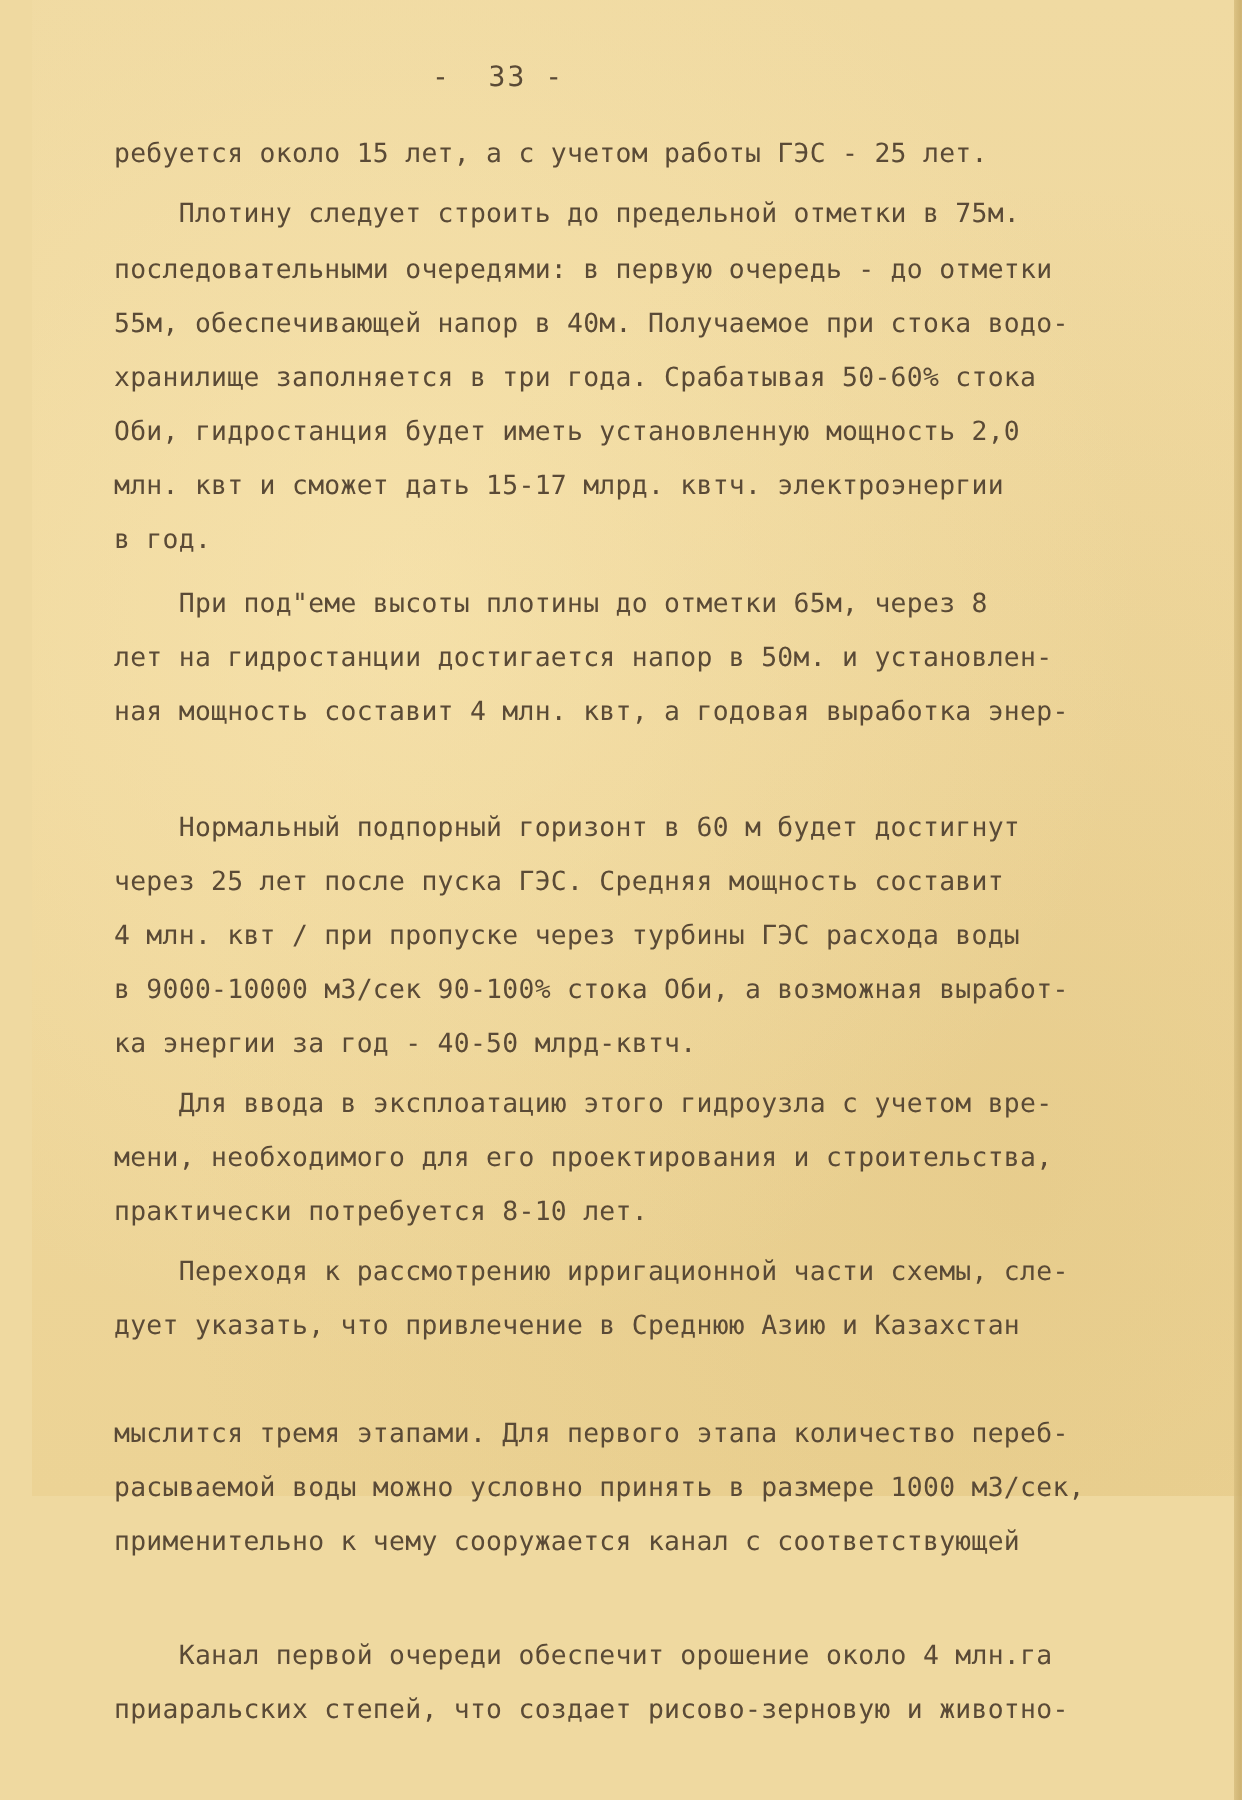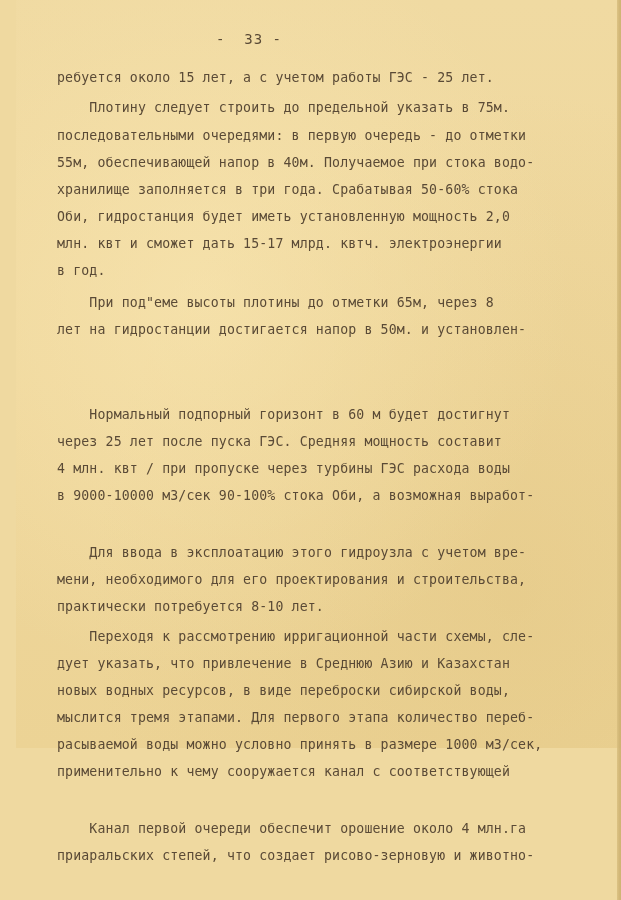--- a/index.html
+++ b/index.html
@@ -73,38 +73,39 @@
 <body>
 
 <div class="page">
   <div class="edge"></div>
   <div class="edge-right"></div>
 
   <div class="page-number">-  33 -</div>
 
   <div class="text">
     <div class="line" style="top:68px">ребуется около 15 лет, а с учетом работы ГЭС - 25 лет.</div>
-    <div class="line" style="top:98px">    Плотину следует строить до предельной указать в 75м.</div>
+    <div class="line" style="top:98px">    Плотину следует строить до предельной отметки в 75м.</div>
     <div class="line" style="top:126px">последовательными очередями: в первую очередь - до отметки</div>
     <div class="line" style="top:153px">55м, обеспечивающей напор в 40м. Получаемое при стока водо-</div>
     <div class="line" style="top:180px">хранилище заполняется в три года. Срабатывая 50-60% стока</div>
     <div class="line" style="top:207px">Оби, гидростанция будет иметь установленную мощность 2,0</div>
     <div class="line" style="top:234px">млн. квт и сможет дать 15-17 млрд. квтч. электроэнергии</div>
     <div class="line" style="top:261px">в год.</div>
     <div class="line" style="top:293px">    При под"еме высоты плотины до отметки 65м, через 8</div>
     <div class="line" style="top:320px">лет на гидростанции достигается напор в 50м. и установлен-</div>
+    <div class="line" style="top:347px">ная мощность составит 4 млн. квт, а годовая выработка энер-</div>
     <div class="line" style="top:405px">    Нормальный подпорный горизонт в 60 м будет достигнут</div>
     <div class="line" style="top:432px">через 25 лет после пуска ГЭС. Средняя мощность составит</div>
     <div class="line" style="top:459px">4 млн. квт / при пропуске через турбины ГЭС расхода воды</div>
     <div class="line" style="top:486px">в 9000-10000 м3/сек 90-100% стока Оби, а возможная выработ-</div>
+    <div class="line" style="top:513px">ка энергии за год - 40-50 млрд-квтч.</div>
     <div class="line" style="top:543px">    Для ввода в эксплоатацию этого гидроузла с учетом вре-</div>
     <div class="line" style="top:570px">мени, необходимого для его проектирования и строительства,</div>
     <div class="line" style="top:597px">практически потребуется 8-10 лет.</div>
     <div class="line" style="top:627px">    Переходя к рассмотрению ирригационной части схемы, сле-</div>
     <div class="line" style="top:654px">дует указать, что привлечение в Среднюю Азию и Казахстан</div>
-    <div class="line" style="top:681px">новых водных ресурсов, в виде переброски сибирской воды,</div>
     <div class="line" style="top:708px">мыслится тремя этапами. Для первого этапа количество переб-</div>
     <div class="line" style="top:735px">расываемой воды можно условно принять в размере 1000 м3/сек,</div>
     <div class="line" style="top:762px">применительно к чему сооружается канал с соответствующей</div>
     <div class="line" style="top:819px">    Канал первой очереди обеспечит орошение около 4 млн.га</div>
     <div class="line" style="top:846px">приаральских степей, что создает рисово-зерновую и животно-</div>
   </div>
 </div>
 
 </body></html>

